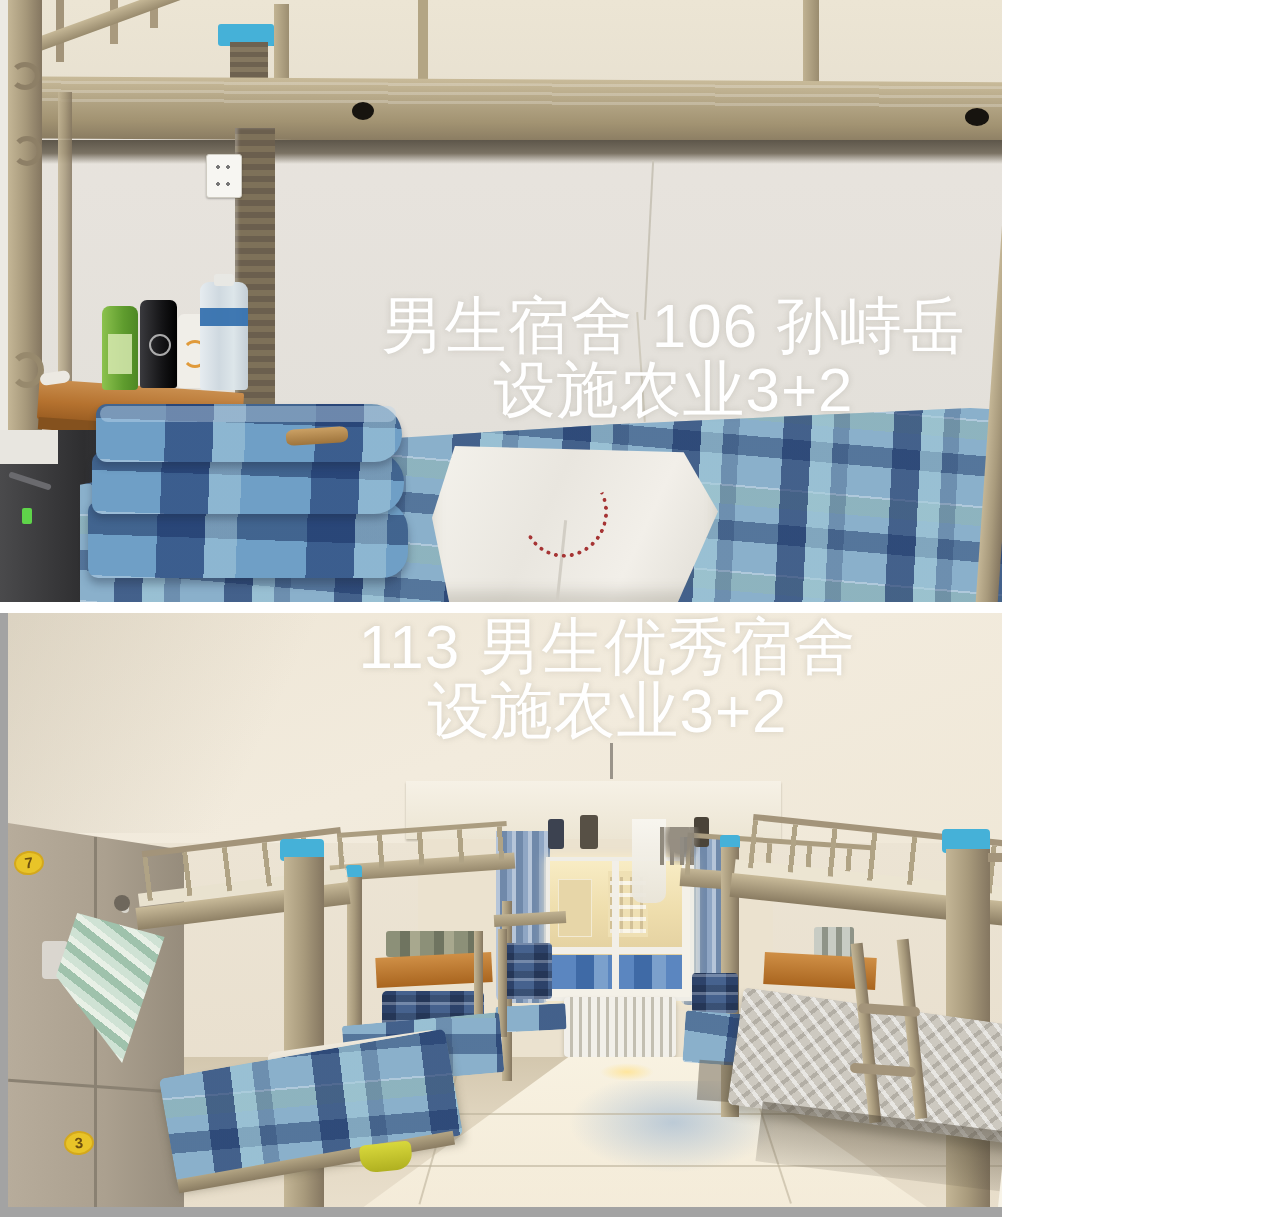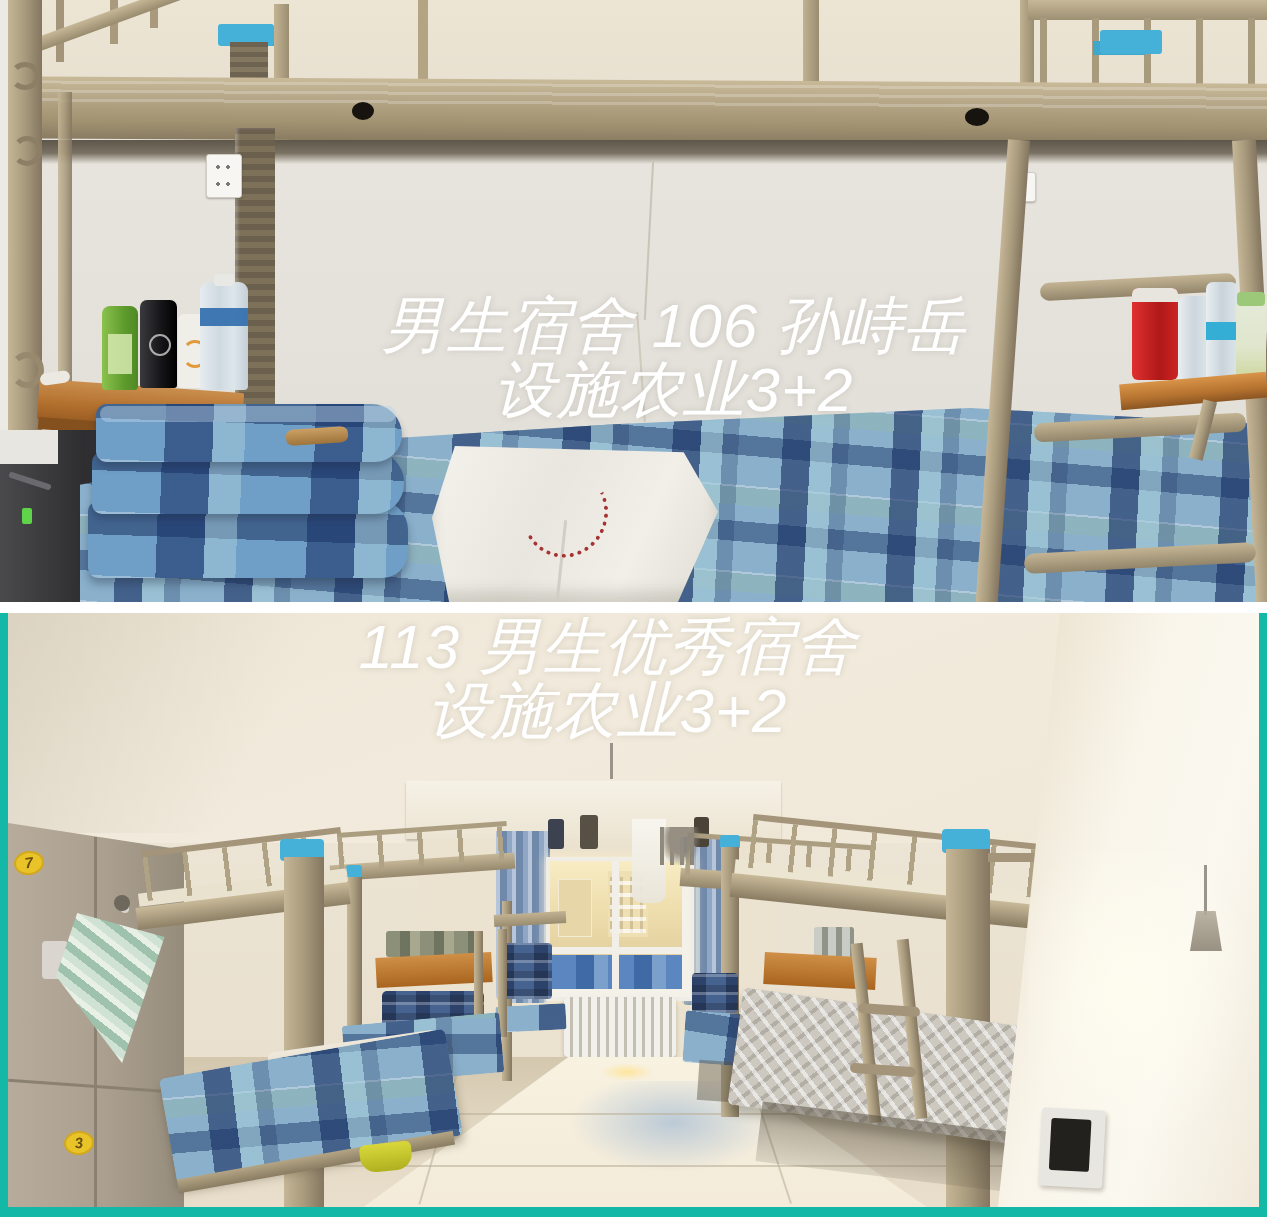--- a/index.html
+++ b/index.html
@@ -1,17 +1,17 @@
 <!DOCTYPE html>
 <html><head>
 <meta charset="utf-8">
 <style>
   html,body{margin:0;padding:0;background:#ffffff;}
   body{font-family:"Liberation Sans","DejaVu Sans",sans-serif;}
-  #canvas{position:relative;width:1267px;height:1217px;background:#14b8a6;overflow:hidden;font-style:italic;}
+  #canvas{position:relative;width:1002px;height:1217px;background:#a3a3a3;overflow:hidden;}
   .abs{position:absolute;}
   .photo{position:absolute;overflow:hidden;}
   #photo-top{left:0;top:0;width:1267px;height:602px;background:linear-gradient(180deg,#e9e4da 0%,#e7e3dd 30%,#e3e0da 70%,#dddad2 100%);}
   #photo-bottom{left:8px;top:613px;width:1251px;height:594px;background:linear-gradient(180deg,#efe8da 0%,#ece4d4 38%,#e7ddcb 100%);}
   .khaki, .khaki-v{background:linear-gradient(180deg,#bcae8e 0%,#a89a7c 45%,#8d7f66 100%);}
   .khaki-v{background:linear-gradient(90deg,#c4b696 0%,#a89a7c 50%,#847660 100%);}
   .plaid{
     background-color:#8ab0cb;
     background-image:
       repeating-linear-gradient(93deg, rgba(22,44,92,0) 0 44px, rgba(24,48,100,.62) 44px 72px, rgba(165,205,218,.55) 72px 94px, rgba(22,44,92,.25) 94px 110px),

